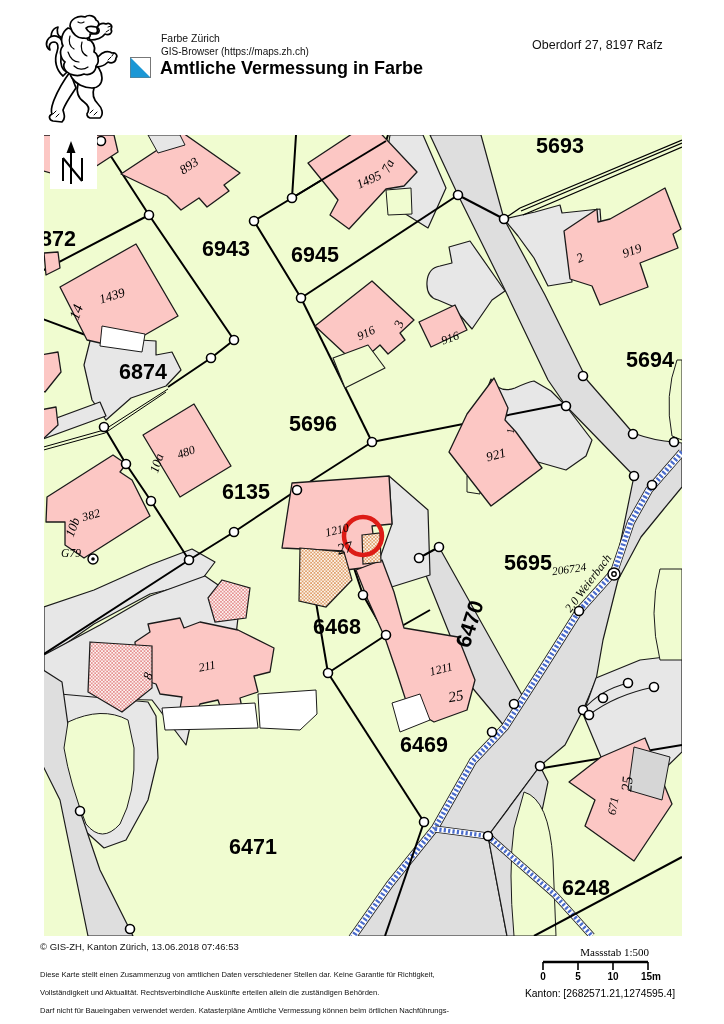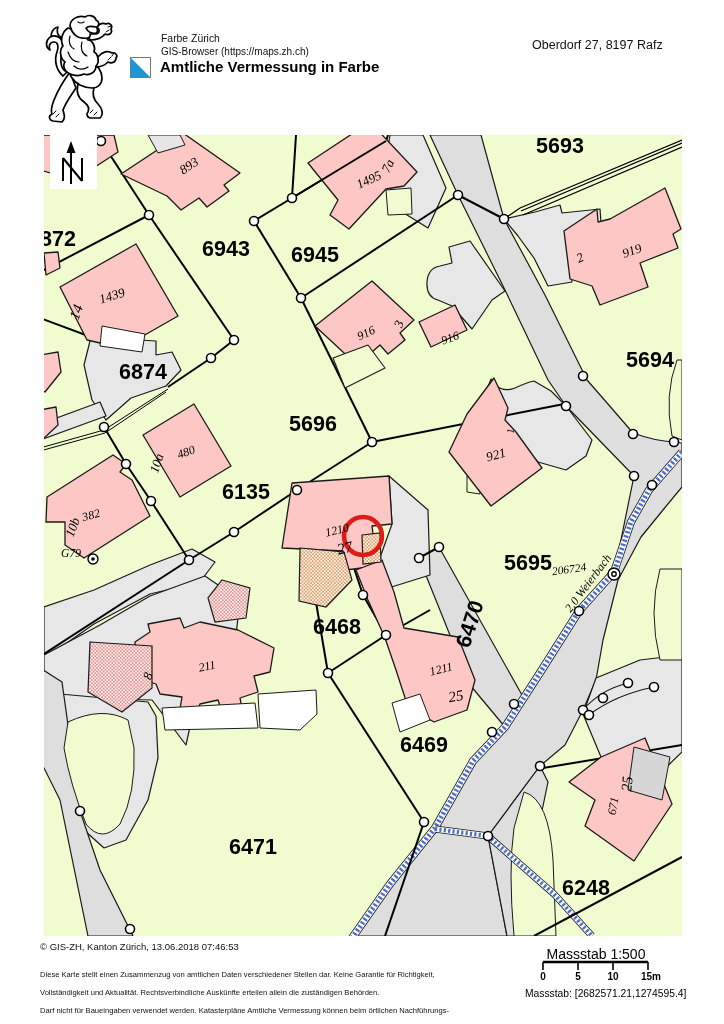--- a/index.html
+++ b/index.html
@@ -1,24 +1,24 @@
 <!DOCTYPE html>
 <html><head>
 <meta charset="utf-8">
 <style>
 html,body{margin:0;padding:0;background:#ffffff;width:724px;height:1024px;overflow:hidden;}
 *{box-sizing:border-box;}
 body{font-family:"Liberation Sans", sans-serif;}
 .hdr1{position:absolute;left:161px;top:33px;font-size:10.4px;color:#111;}
 .hdr2{position:absolute;left:161px;top:46px;font-size:10px;color:#111;}
-.title{position:absolute;left:160px;top:57.5px;font-size:15px;font-weight:bold;color:#000;}
+.title{position:absolute;left:160px;top:57.5px;font-size:18px;font-weight:bold;color:#000;}
 .addr{position:absolute;left:532px;top:38px;font-size:12.5px;color:#111;text-align:center;}
 .foot1{position:absolute;left:40px;top:941px;font-size:9.5px;color:#111;}
 .disc{position:absolute;left:40px;top:966px;font-size:7.6px;line-height:18px;color:#111;}
-.mass{position:absolute;left:543px;width:106px;top:946px;font-size:14px;color:#000;text-align:center;}
+.mass{position:absolute;left:543px;width:106px;top:946px;font-size:11px;color:#000;text-align:right;font-family:Liberation Serif, serif;}
 .zent{position:absolute;left:525px;top:988px;font-size:10.3px;color:#000;}
 </style>
 </head>
 <body>
 
 <svg style="position:absolute;left:42px;top:14px" width="80" height="112" viewBox="0 0 80 112">
 <g stroke="#000" fill="#ffffff" stroke-width="1.7" stroke-linejoin="round" stroke-linecap="round">
 <path d="M12,28 C7,23 9,15 16,13 C14,18 16,22 19,23 Z"></path>
 <path d="M21,62 C14,56 12,46 15,38 C17,33 16,28 12,28 C8,28 6,32 8,36 C4,34 3,28 7,24 C11,20 18,22 20,27 C22,32 20,38 19,44 C18,50 20,56 25,58 Z"></path>
 <path d="M28,58 C22,66 16,76 12,86 C10,92 8,96 10,100 C6,102 7,106 11,107 L20,108 C24,104 22,100 21,96 C24,88 30,80 34,74 Z"></path>
@@ -327,13 +327,13 @@
 
 <svg style="position:absolute;left:535px;top:958px" width="130" height="28" viewBox="0 0 130 28">
 <path d="M8,4 L113,4" stroke="#000" stroke-width="2.6"></path>
 <path d="M8,4 L8,12 M43,4 L43,12 M78,4 L78,12 M113,4 L113,12" stroke="#000" stroke-width="1.6"></path>
 <text x="8" y="22" font-size="10" text-anchor="middle" font-weight="bold">0</text>
 <text x="43" y="22" font-size="10" text-anchor="middle" font-weight="bold">5</text>
 <text x="78" y="22" font-size="10" text-anchor="middle" font-weight="bold">10</text>
 <text x="116" y="22" font-size="10" text-anchor="middle" font-weight="bold">15m</text>
 </svg>
 
-<div class="zent">Massstab: [2682571.21,1274595.4]</div>
+<div class="zent">Kanton: [2682571.21,1274595.4]</div>
 
 </body></html>

